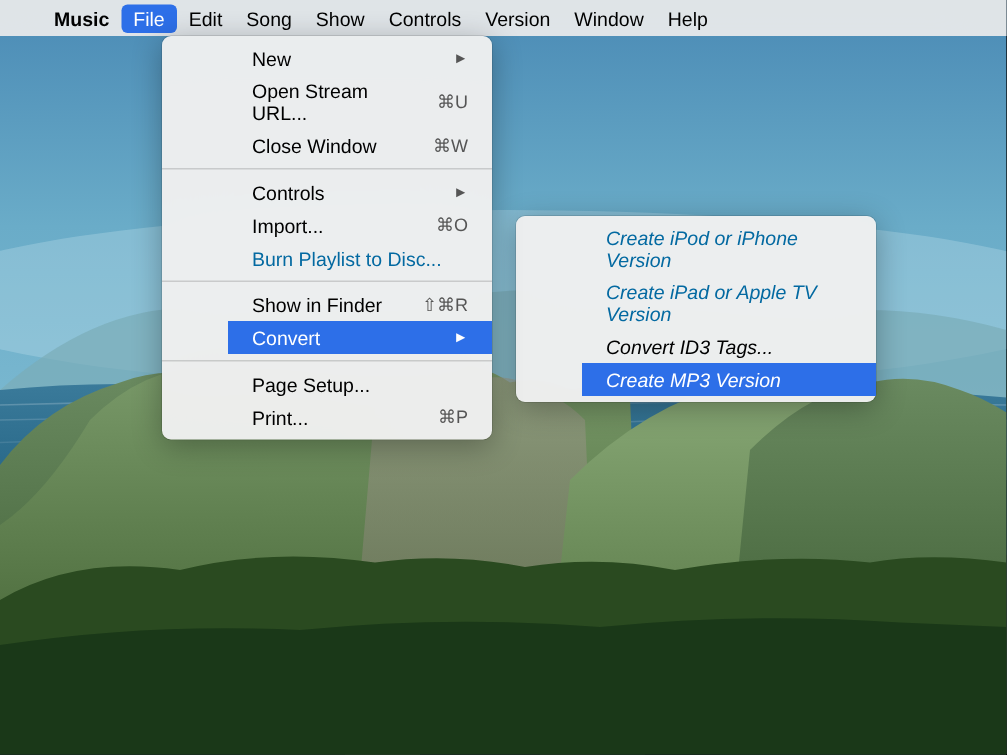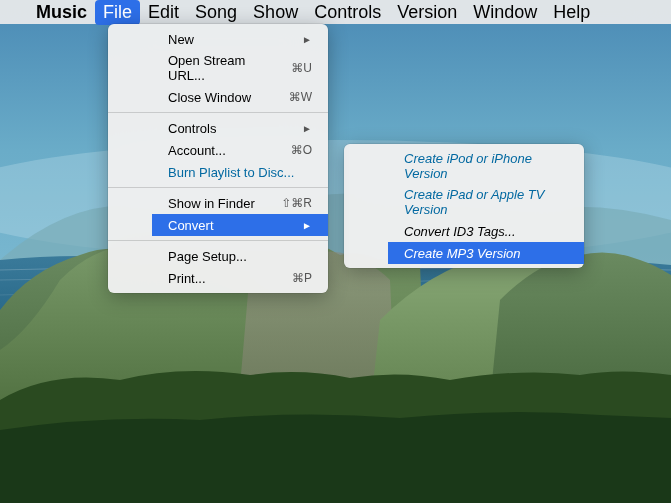--- a/index.html
+++ b/index.html
@@ -65,21 +65,21 @@
       margin-right: 8px;
       cursor: pointer;
       padding: 0 6px;
     }
 
     .menubar-item {
       padding: 2px 8px;
       border-radius: 4px;
       cursor: pointer;
       white-space: nowrap;
-      font-size: 18px;
+      font-size: 13px;
     }
 
     .menubar-item.active {
       background: #2d6fe8;
       color: white;
     }
 
     .menubar-item.bold {
       font-weight: 600;
     }
@@ -278,21 +278,21 @@
     </div>
 
     <div class="menu-separator"></div>
 
     <div class="menu-item">
       <span class="menu-item-label">Controls</span>
       <span class="menu-item-arrow">►</span>
     </div>
 
     <div class="menu-item">
-      <span class="menu-item-label">Account...</span>
+      <span class="menu-item-label">Import...</span>
       <span class="menu-item-shortcut">⌘O</span>
     </div>
 
     <div class="menu-item disabled">
       <span class="menu-item-label">Burn Playlist to Disc...</span>
     </div>
 
     <div class="menu-separator"></div>
 
     <div class="menu-item">

